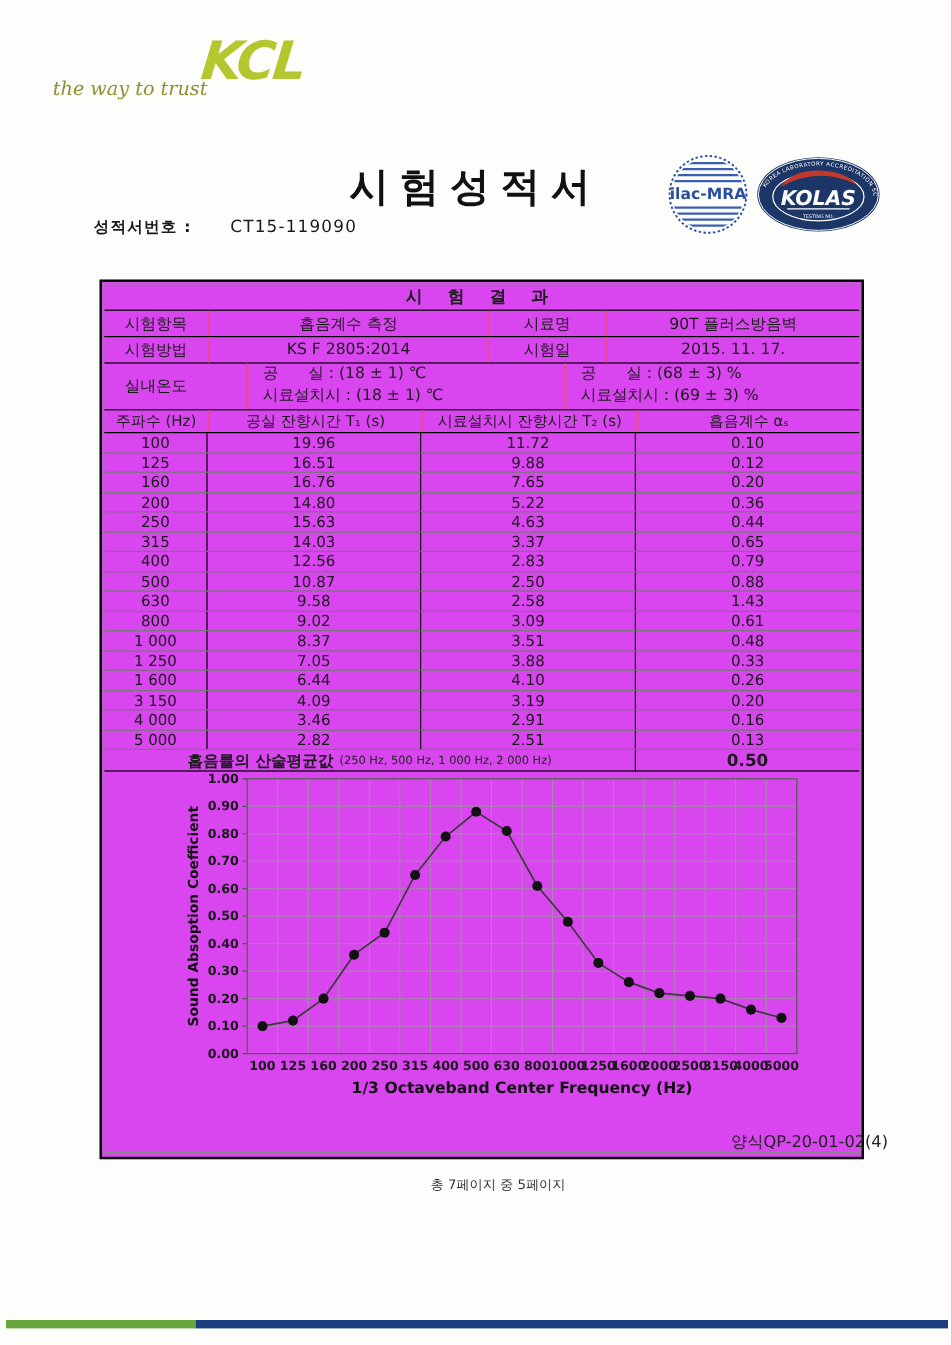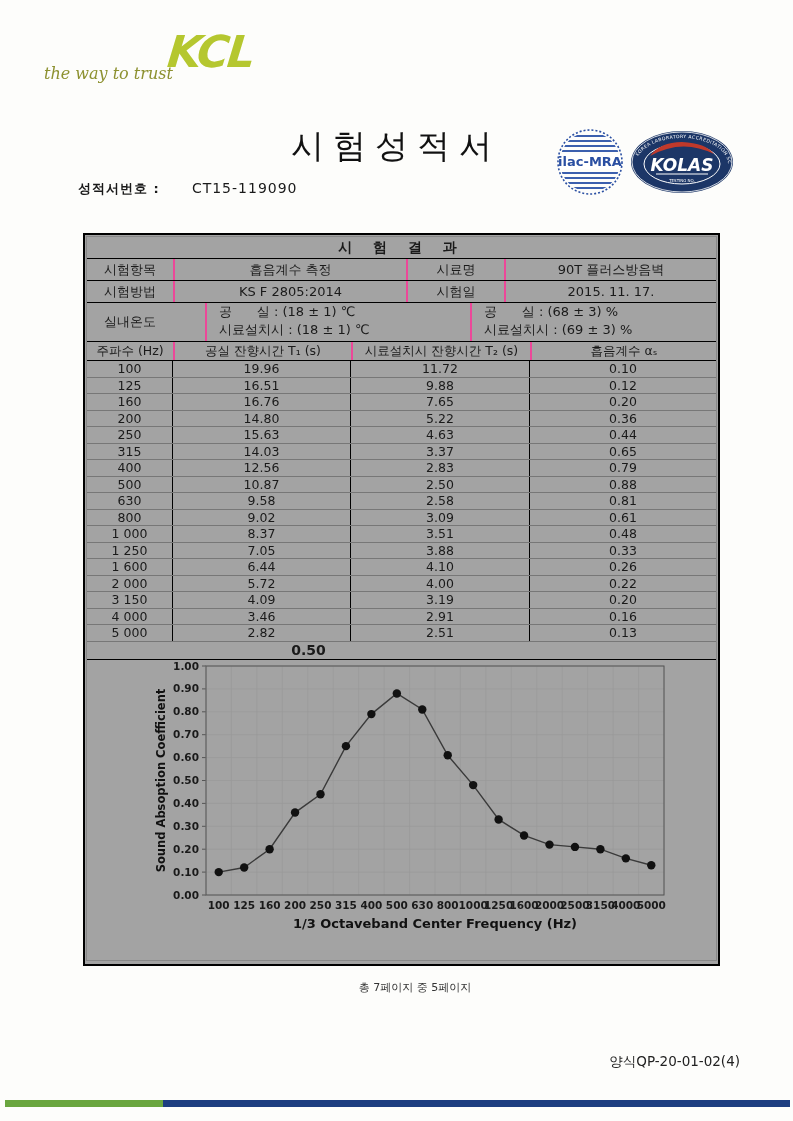--- a/index.html
+++ b/index.html
@@ -17,32 +17,32 @@
     font-family:"DejaVu Serif", serif;
     font-style:italic; font-size:16px; color:#8d9130;margin-top:20px;
   }
   .kcl {
     position:absolute; left:168px; top:26px;
     font-size:44px; font-weight:bold; font-style:italic;
     color:#b5c72f; letter-spacing:-2px;
     transform:skewX(-6deg);
   }
   .page-title {
-    position:absolute; left:246px; top:124px; width:300px;
-    text-align:center; font-size:33px; font-weight:normal;
+    position:absolute; left:246px; top:134px; width:300px;
+    text-align:center; font-size:33px; font-weight:bold;
     letter-spacing:9px; color:#111;
   }
   .report-line { position:absolute; left:78px; top:180px; font-size:13px; }
   .report-line .lbl { font-weight:bold; letter-spacing:1px; }
   .report-line .val { margin-left:28px; font-size:14px; letter-spacing:1px; }
   .cert-logos { position:absolute; left:556px; top:126px;text-align:center; }
   
   .outer {
     position:absolute; left:83px; top:233px; width:637px; height:733px;
-    border:2px solid #000; background:#a3a3a3;
+    border:2px solid #000; background:#d946ef;
   }
   .inner { margin:1px; border:1px solid #888; height:725px; display:flex; flex-direction:column; }
   .trow { display:grid; border-bottom:1px solid #000; }
   .cell { display:flex; align-items:center; justify-content:center; font-size:13px; }
   .cell.bl { border-left:2px solid #ec4899; }
   .box-title { height:22px; align-items:center; justify-content:center; display:flex;
                font-size:14px; font-weight:bold; letter-spacing:8px; border-bottom:1px solid #000; }
   .info { grid-template-columns:86px 233px 98px 1fr; height:22px; }
   .env  { grid-template-columns:86px 233px 98px 1fr; height:39px;gap:32px; }
   .env .pre { justify-content:flex-start; padding-left:12px; white-space:pre;
@@ -60,21 +60,21 @@
   .summary .sval   { font-weight:bold; font-size:14px; }
   .chart-wrap { flex:1; position:relative; }
   .chart-wrap svg { display:block; }
   
   .ytick,.xtick { font-size:10.5px; font-weight:600; fill:#1a1a1a; }
   .xlabel { font-size:13px; font-weight:bold; fill:#111; }
   .ylabel { font-size:11.5px; font-weight:bold; fill:#111; }
   
   .footer-page { position:absolute; left:300px; top:980px; width:230px;
                  text-align:center; font-size:11px; color:#333; }
-  .form-no { position:absolute; right:53px; top:1053px; font-size:13.5px; color:#222; }
+  .form-no { position:absolute; right:53px; top:943px; font-size:13.5px; color:#222; }
   .bottom-bar { position:absolute; left:5px; top:1100px; width:785px; height:7px; }
   .bottom-bar .g { position:absolute; left:0; top:0; width:158px; height:7px; }
   .bottom-bar .b { position:absolute; left:158px; top:0; right:0; height:7px; }
 </style>
 </head>
 <body>
 
 <div class="tagline">the way to trust</div>
 <div class="kcl">KCL</div>
 <div class="page-title">시험성적서</div>
@@ -206,21 +206,21 @@
         <div class="drow">
           <div class="dcell">500</div>
           <div class="dcell">10.87</div>
           <div class="dcell">2.50</div>
           <div class="dcell">0.88</div>
         </div>
         <div class="drow">
           <div class="dcell">630</div>
           <div class="dcell">9.58</div>
           <div class="dcell">2.58</div>
-          <div class="dcell">0.81</div>
+          <div class="dcell">1.43</div>
         </div>
         <div class="drow">
           <div class="dcell">800</div>
           <div class="dcell">9.02</div>
           <div class="dcell">3.09</div>
           <div class="dcell">0.61</div>
         </div>
         <div class="drow">
           <div class="dcell">1 000</div>
           <div class="dcell">8.37</div>
@@ -233,46 +233,44 @@
           <div class="dcell">3.88</div>
           <div class="dcell">0.33</div>
         </div>
         <div class="drow">
           <div class="dcell">1 600</div>
           <div class="dcell">6.44</div>
           <div class="dcell">4.10</div>
           <div class="dcell">0.26</div>
         </div>
         <div class="drow">
-          <div class="dcell">2 000</div>
-          <div class="dcell">5.72</div>
-          <div class="dcell">4.00</div>
-          <div class="dcell">0.22</div>
-        </div>
-        <div class="drow">
           <div class="dcell">3 150</div>
           <div class="dcell">4.09</div>
           <div class="dcell">3.19</div>
           <div class="dcell">0.20</div>
         </div>
         <div class="drow">
           <div class="dcell">4 000</div>
           <div class="dcell">3.46</div>
           <div class="dcell">2.91</div>
           <div class="dcell">0.16</div>
         </div>
         <div class="drow">
           <div class="dcell">5 000</div>
           <div class="dcell">2.82</div>
           <div class="dcell">2.51</div>
           <div class="dcell">0.13</div>
         </div>
       </div>
 
     <div class="trow summary">
+      <div class="dcell">
+        <span class="slabel">흡음률의 산술평균값</span>
+        <span class="snote">(250 Hz, 500 Hz, 1 000 Hz, 2 000 Hz)</span>
+      </div>
       <div class="dcell sval">0.50</div>
     </div>
 
     <div class="chart-wrap">
       <svg id="chart" width="631" height="289" viewBox="0 0 631 289">
           <line x1="119" y1="235" x2="577" y2="235" stroke="#9a9a9a" stroke-width="0.7"></line>
           <line x1="115" y1="235" x2="119" y2="235" stroke="#555" stroke-width="1"></line>
           <text class="ytick" x="112" y="238.5" text-anchor="end">0.00</text>
           <line x1="119" y1="212.1" x2="577" y2="212.1" stroke="#9a9a9a" stroke-width="0.7"></line>
           <line x1="115" y1="212.1" x2="119" y2="212.1" stroke="#555" stroke-width="1"></line>

